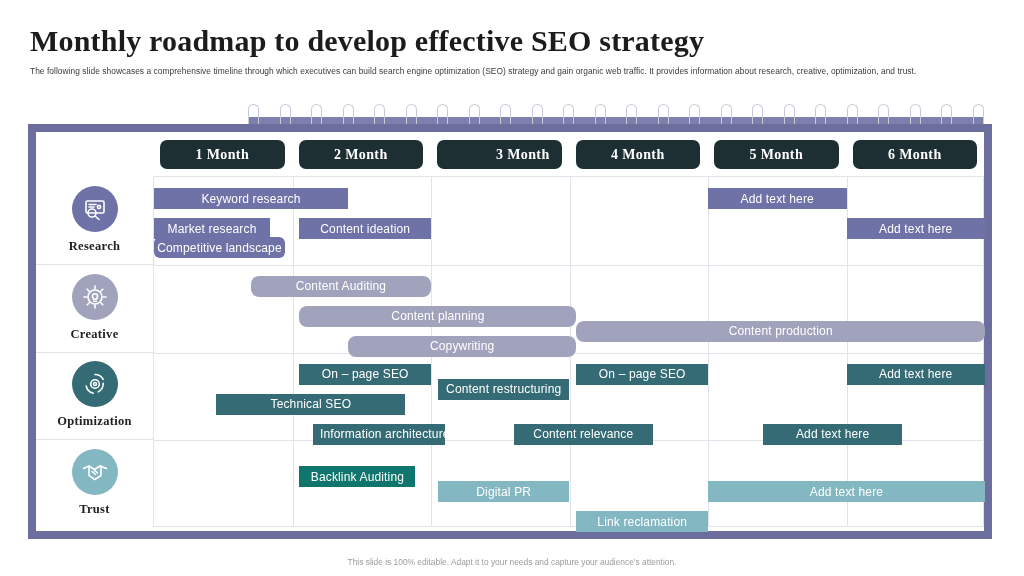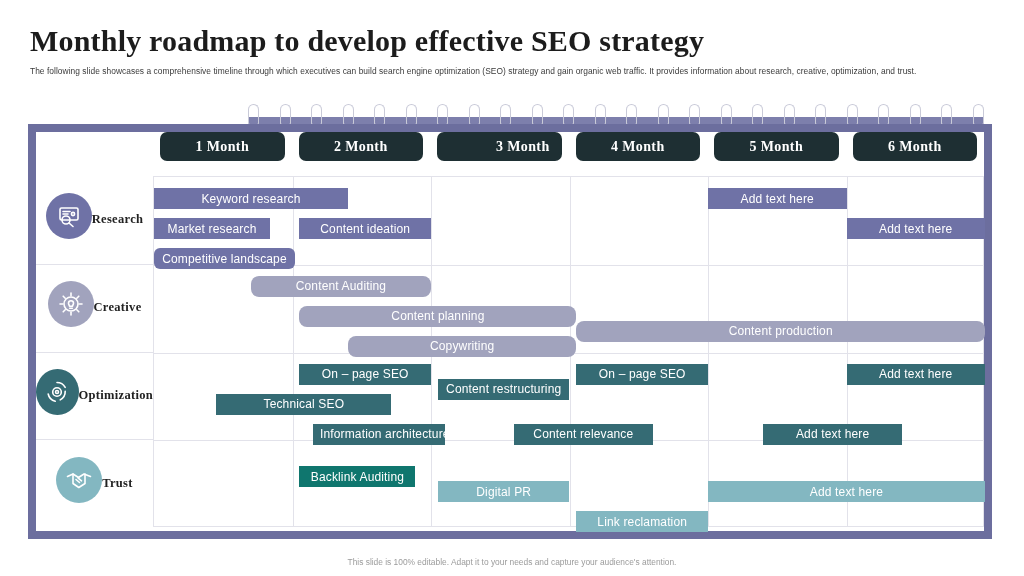--- a/index.html
+++ b/index.html
@@ -49,36 +49,36 @@
     background: #ffffff;
   }
   #frame-inner { position: relative; width: 100%; height: 100%; background:#fff; }
 
   
   #category-column {
     position: absolute; left: 0; top: 0; width: 117px; height: 100%;
   }
   .category-cell {
     position: absolute; left: 0; width: 117px;
-    display: flex; flex-direction: row; align-items: center; justify-content: center;
+    display: flex; flex-direction: column; align-items: center; justify-content: center;
   }
   .cat-icon {
     width: 46px; height: 46px; border-radius: 50%;
     display: flex; align-items: center; justify-content: center;
     margin-bottom: 7px;
   }
   .cat-icon svg { display: block; }
   .cat-label {
     font-family: "Liberation Serif", serif;
     font-size: 12.5px; color: #222; font-weight: 700; letter-spacing: .3px;
   }
 
   
   #month-header {
-    position: absolute; left: 117px; top: 0; width: 831px; height: 33px;
+    position: absolute; left: 117px; top: 8px; width: 831px; height: 33px;
     display: flex; gap: 0;
   }
   .month-cell { flex: 1 1 0; padding: 0 7px; }
   .month-pill {
     width: 100%; height: 29px; border-radius: 7px;
     background: #1e2f33;
     display: flex; align-items: center; justify-content: center;
     font-family: "Liberation Serif", serif;
     color: #fff; font-size: 14px; font-weight: 700; letter-spacing: .4px;
   }
@@ -235,29 +235,29 @@
           <div class="grid-vline" style="left: 277px;"></div>
           <div class="grid-vline" style="left: 415.5px;"></div>
           <div class="grid-vline" style="left: 554px;"></div>
           <div class="grid-vline" style="left: 692.5px;"></div>
           <div class="grid-hline" style="top: 87.75px;"></div>
           <div class="grid-hline" style="top: 175.5px;"></div>
           <div class="grid-hline" style="top: 263.25px;"></div>
           <div class="bar research" style="left: 0px; width: 193.9px; top: 11px; background: rgb(111, 114, 166);">Keyword research</div>
           <div class="bar research" style="left: 0px; width: 116px; top: 41px; background: rgb(111, 114, 166);">Market research</div>
           <div class="bar research" style="left: 145.425px; width: 131.575px; top: 41px; background: rgb(111, 114, 166);">Content ideation</div>
-          <div class="bar research" style="left: 0px; width: 141px; top: 71px; background: rgb(111, 114, 166); border-radius: 6px;">Competitive landscape</div>
+          <div class="bar research" style="left: 0px; width: 131px; top: 60px; background: rgb(111, 114, 166); border-radius: 6px;">Competitive landscape</div>
           <div class="bar research" style="left: 554px; width: 138.5px; top: 11px; background: rgb(111, 114, 166);">Add text here</div>
           <div class="bar research" style="left: 692.5px; width: 138.5px; top: 41px; background: rgb(111, 114, 166);">Add text here</div>
           <div class="bar creative" style="left: 96.95px; width: 180.05px; top: 98.75px; background: rgb(161, 163, 189);">Content Auditing</div>
           <div class="bar creative" style="left: 145.425px; width: 277px; top: 128.75px; background: rgb(161, 163, 189);">Content planning</div>
           <div class="bar creative" style="left: 193.9px; width: 228.525px; top: 158.75px; background: rgb(161, 163, 189);">Copywriting</div>
           <div class="bar creative" style="left: 422.425px; width: 408.575px; top: 143.75px; background: rgb(161, 163, 189);">Content production</div>
           <div class="bar optimization" style="left: 145.425px; width: 131.575px; top: 186.5px; background: rgb(53, 107, 116);">On – page SEO</div>
-          <div class="bar optimization" style="left: 62.325px; width: 175px; top: 216.5px; background: rgb(53, 107, 116);">Technical SEO</div>
+          <div class="bar optimization" style="left: 62.325px; width: 189px; top: 216.5px; background: rgb(53, 107, 116);">Technical SEO</div>
           <div class="bar optimization" style="left: 159px; width: 131.575px; top: 246.5px; background: rgb(53, 107, 116); padding-left: 12px;">Information architecture</div>
           <div class="bar optimization" style="left: 283.925px; width: 131.575px; top: 201.5px; background: rgb(53, 107, 116);">Content restructuring</div>
           <div class="bar optimization" style="left: 360.1px; width: 138.5px; top: 246.5px; background: rgb(53, 107, 116);">Content relevance</div>
           <div class="bar optimization" style="left: 422.425px; width: 131.575px; top: 186.5px; background: rgb(53, 107, 116);">On – page SEO</div>
           <div class="bar optimization" style="left: 692.5px; width: 138.5px; top: 186.5px; background: rgb(53, 107, 116);">Add text here</div>
           <div class="bar optimization" style="left: 609.4px; width: 138.5px; top: 246.5px; background: rgb(53, 107, 116);">Add text here</div>
           <div class="bar trust" style="left: 145.425px; width: 116px; top: 289px; background: #0f766e;">Backlink Auditing</div>
           <div class="bar trust" style="left: 283.925px; width: 131.575px; top: 304.25px; background: rgb(131, 183, 193);">Digital PR</div>
           <div class="bar trust" style="left: 422.425px; width: 131.575px; top: 334.25px; background: rgb(131, 183, 193);">Link reclamation</div>
           <div class="bar trust" style="left: 554px; width: 277px; top: 304.25px; background: rgb(131, 183, 193);">Add text here</div>

